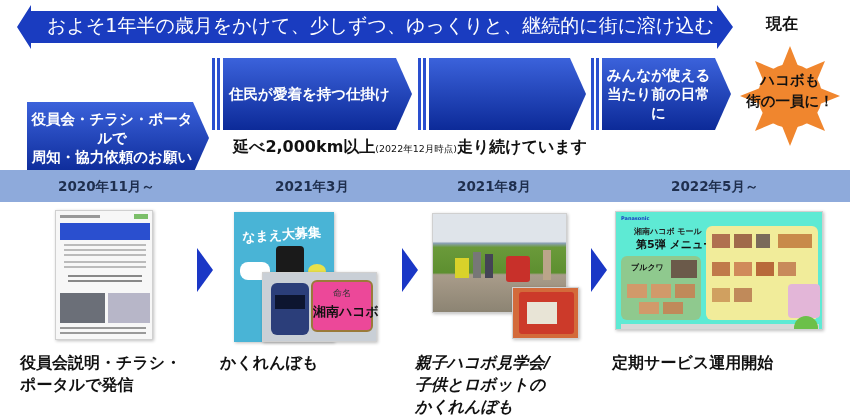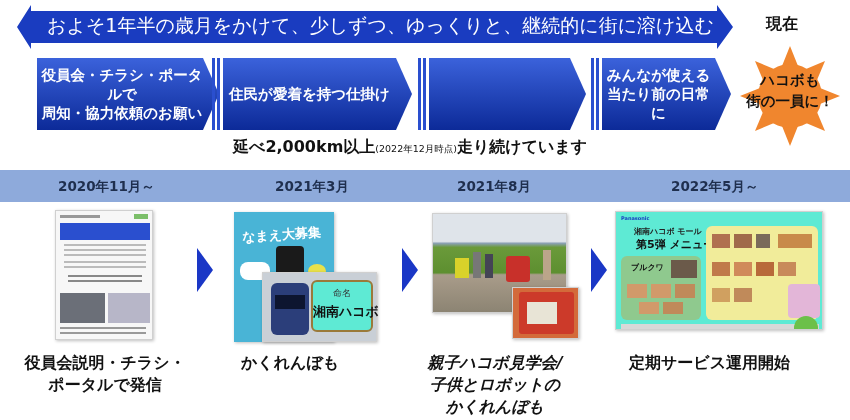--- a/index.html
+++ b/index.html
@@ -25,35 +25,35 @@
   .distance .small { font-size: 9.5px; font-weight: normal; }
 
   
   .date-band { position: absolute; left: 0; top: 170px; width: 850px; height: 32px; background: #8eaadb; }
   .date { position: absolute; top: 178px; font-size: 13.5px; font-weight: bold; color: #1f2f4e; white-space: nowrap; }
 
   
   .pic { position: absolute; border: 1px solid #d0d0d0; box-shadow: 1px 1px 3px rgba(0,0,0,0.25); overflow: hidden; }
   .chev { position: absolute; width: 0; height: 0; border-top: 22px solid transparent; border-bottom: 22px solid transparent; border-left: 16px solid #1a37c6; }
 
-  .caption { position: absolute; text-align: center; font-size: 16px; line-height: 22px; font-weight: bold; color: #111; white-space: pre-line; }
+  .caption { position: absolute; font-size: 16px; line-height: 22px; font-weight: bold; color: #111; white-space: pre-line; }
 </style>
 </head>
 <body>
 
 <div class="banner">
   <svg width="716" height="44" viewBox="0 0 716 44">
     <polygon points="0,22 14,0 14,6 700,6 700,0 716,22 700,44 700,38 14,38 14,44" fill="#1a3cc0"></polygon>
   </svg>
   <div class="banner-text">およそ1年半の歳月をかけて、少しずつ、ゆっくりと、継続的に街に溶け込む　ポータルで発信</div>
 </div>
 
 <div class="now-label">現在</div>
 
-<div class="step" style="left:37px;width:182px;">
+<div class="step" style="left:27px;width:182px;margin-top:44px;">
   <svg width="182" height="72">
     <defs>
       <linearGradient id="g1" x1="0" y1="0" x2="0" y2="1">
         <stop offset="0" stop-color="#3b62db"></stop>
           <stop offset="1" stop-color="#0c2a98"></stop>
       </linearGradient>
     </defs>
     <polygon points="0,0 166,0 182,36 166,72 0,72" fill="url(#g1)"></polygon>
   </svg>
   <div class="step-text" style="left:0;width:170px;">役員会・チラシ・ポータルで
@@ -152,21 +152,21 @@
 <div class="pic" style="left:234px;top:212px;width:100px;height:130px;background:#49b4d6;border:none;">
   <div style="position:absolute;left:8px;top:14px;font-size:13px;color:#fff;font-weight:bold;white-space:nowrap;transform:rotate(-4deg);">なまえ大募集</div>
   <div style="position:absolute;left:42px;top:34px;width:28px;height:36px;background:#1a1a1a;border-radius:4px;"></div>
   <div style="position:absolute;left:6px;top:50px;width:30px;height:18px;background:#fff;border-radius:8px;"></div>
   <div style="position:absolute;left:74px;top:52px;width:18px;height:14px;background:#e9e14a;border-radius:50%;"></div>
 </div>
 <div class="pic" style="left:262px;top:272px;width:115px;height:70px;background:#c9cfd6;">
   <div style="position:absolute;left:8px;top:10px;width:38px;height:52px;background:#2b3e7a;border-radius:6px;"></div>
   <div style="position:absolute;left:12px;top:22px;width:30px;height:14px;background:#0d1530;"></div>
 </div>
-<div style="position:absolute;left:311px;top:280px;width:62px;height:52px;background:#5eead4;border:2px solid #9a7a3a;border-radius:6px;text-align:center;">
+<div style="position:absolute;left:311px;top:280px;width:62px;height:52px;background:#ec4899;border:2px solid #9a7a3a;border-radius:6px;text-align:center;">
   <div style="font-size:9px;margin-top:5px;color:#333;">命名</div>
   <div style="font-size:13px;font-weight:bold;margin-top:3px;color:#111;white-space:nowrap;">湘南ハコボ</div>
 </div>
 
 <div class="chev" style="left:402px;top:248px;"></div>
 
 <div class="pic" style="left:432px;top:213px;width:135px;height:100px;background:linear-gradient(#dfe4ea 0%, #dfe4ea 28%, #8aa0b2 30%, #6a9a3a 34%, #5d8f30 60%, #a99c8a 62%, #8c8473 100%);">
   <div style="position:absolute;left:73px;top:42px;width:24px;height:26px;background:#c8302a;border-radius:3px;"></div>
   <div style="position:absolute;left:22px;top:44px;width:14px;height:20px;background:#d9d22a;"></div>
   <div style="position:absolute;left:40px;top:38px;width:8px;height:26px;background:#777;"></div>

